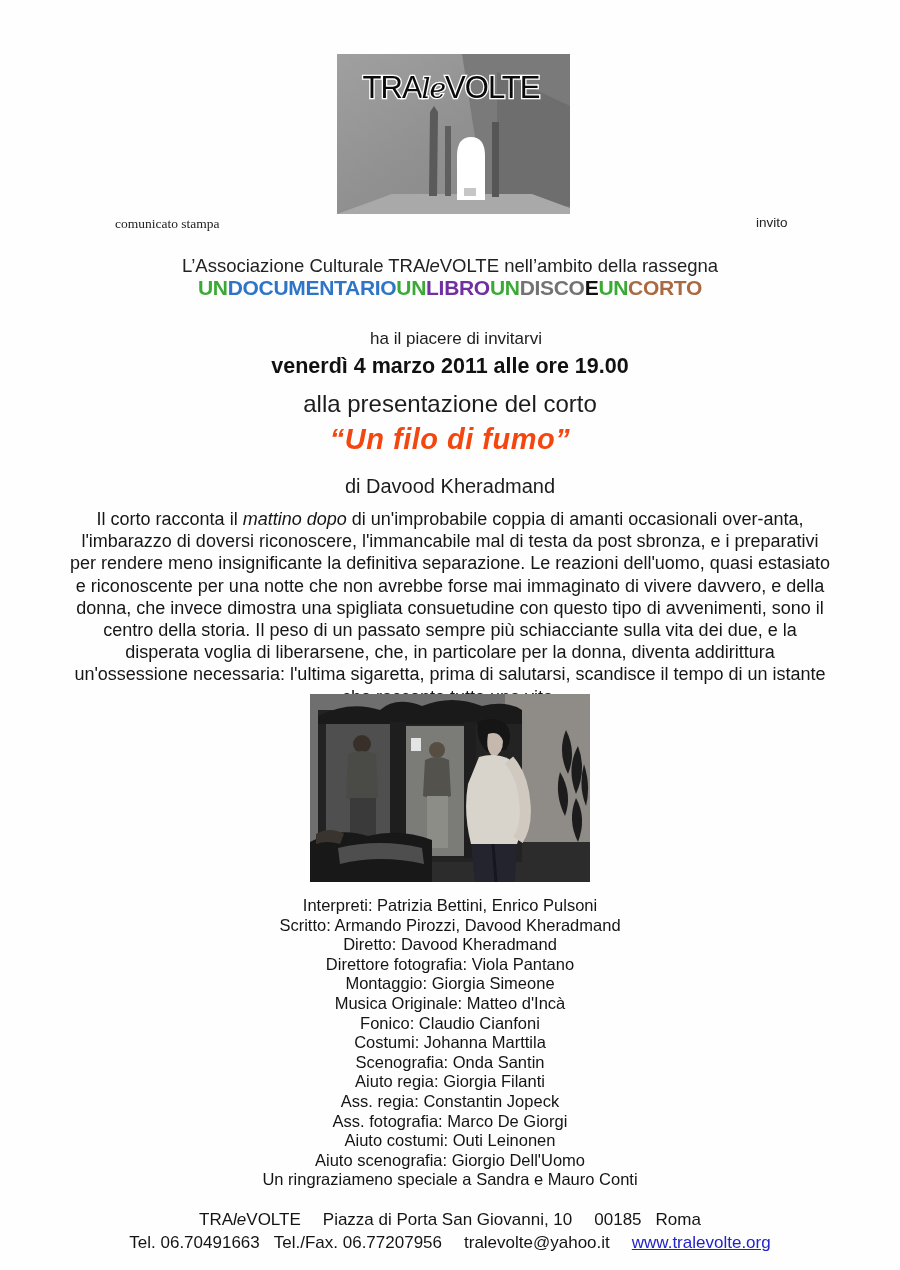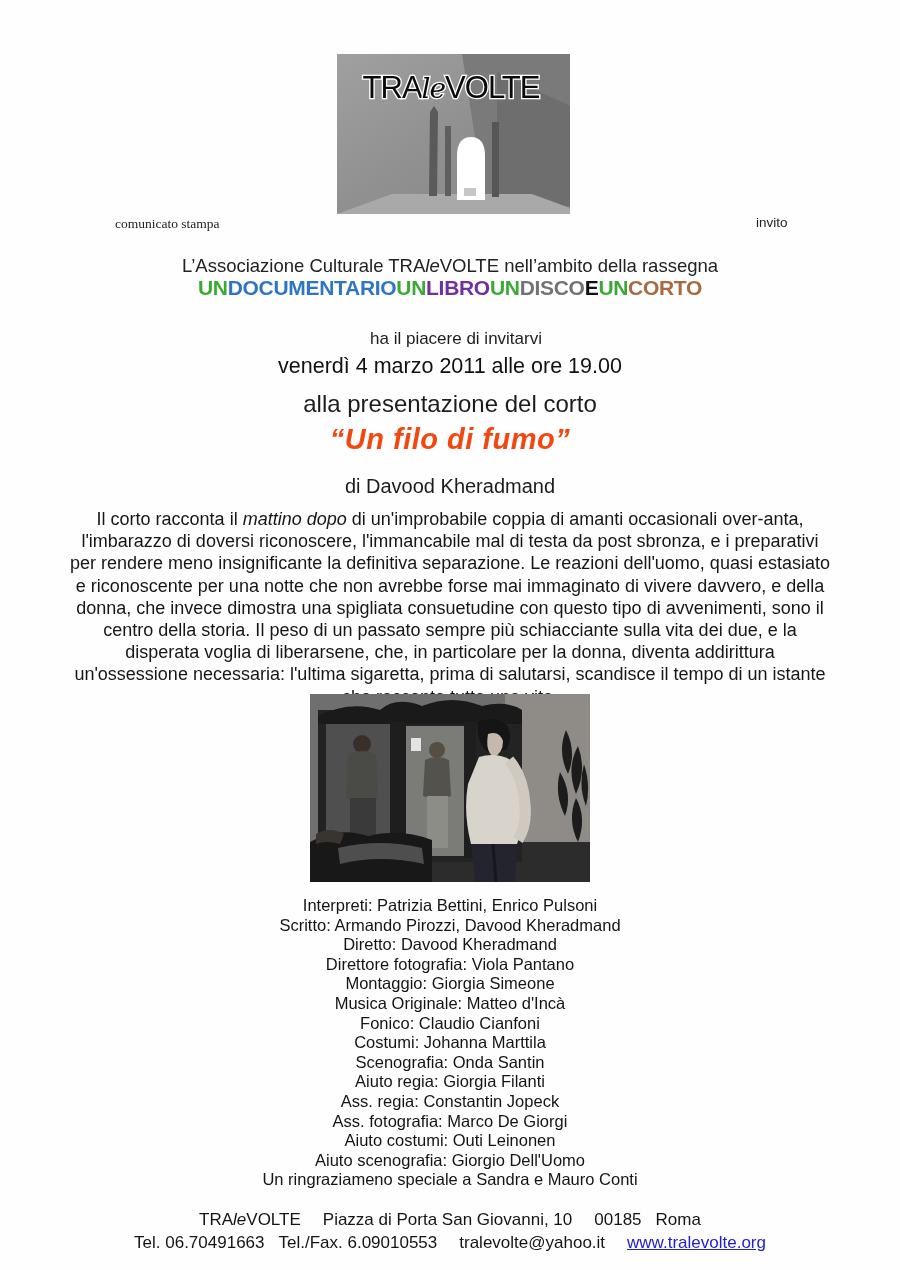--- a/index.html
+++ b/index.html
@@ -12,21 +12,21 @@
     color:#1c1c1c;
     overflow:hidden;
   }
   .abs{position:absolute;margin-top:21px;}
   .centered{left:0;right:0;text-align:center;}
   .small-label{font-size:13.5px;color:#222;}
   .assoc-line{top:234px;font-size:18.5px;color:#222;}
   .assoc-line .le{font-style:italic;}
   .rassegna-line{top:255px;font-size:21px;font-weight:bold;letter-spacing:-0.3px;}
   .invite-line{top:308px;font-size:17px;padding-left:12px;}
-  .date-line{top:333px;font-size:21.5px;font-weight:normal;color:#111;}
+  .date-line{top:333px;font-size:21.5px;font-weight:bold;color:#111;}
   .presentation-line{top:369px;font-size:24px;}
   .film-title{top:402px;font-size:29px;font-weight:bold;font-style:italic;letter-spacing:0.5px;}
   .director-line{top:454px;font-size:20px;}
   .synopsis{
     top:487px;left:70px;width:760px;
     font-size:18px;line-height:22.2px;
     text-align:center;color:#161616;
   }
   .synopsis .it{font-style:italic;}
   .logo-box{left:337px;top:33px;width:233px;height:160px;}
@@ -148,19 +148,19 @@
     <div>Aiuto costumi: Outi Leinonen</div>
     <div>Aiuto scenografia: Giorgio Dell'Uomo</div>
     <div>Un ringraziameno speciale a Sandra e Mauro Conti</div>
   </div>
 
   <div class="abs footer">
     <div>
       <span><span>TRA</span><span class="le">le</span><span>VOLTE</span></span><span class="gap-lg"></span><span>Piazza di Porta San Giovanni, 10</span><span class="gap-lg"></span><span>00185</span><span class="gap-md"></span><span>Roma</span>
     </div>
     <div>
-      <span>Tel. 06.70491663</span><span class="gap-md"></span><span>Tel./Fax. 6.09010553</span><span class="gap-lg"></span><span>tralevolte@yahoo.it</span><span class="gap-lg"></span><a href="#">www.tralevolte.org</a>
+      <span>Tel. 06.70491663</span><span class="gap-md"></span><span>Tel./Fax. 06.77207956</span><span class="gap-lg"></span><span>tralevolte@yahoo.it</span><span class="gap-lg"></span><a href="#">www.tralevolte.org</a>
     </div>
   </div>
 
   <div class="abs scan-edge"></div>
 
 </div>
 
 </body></html>

